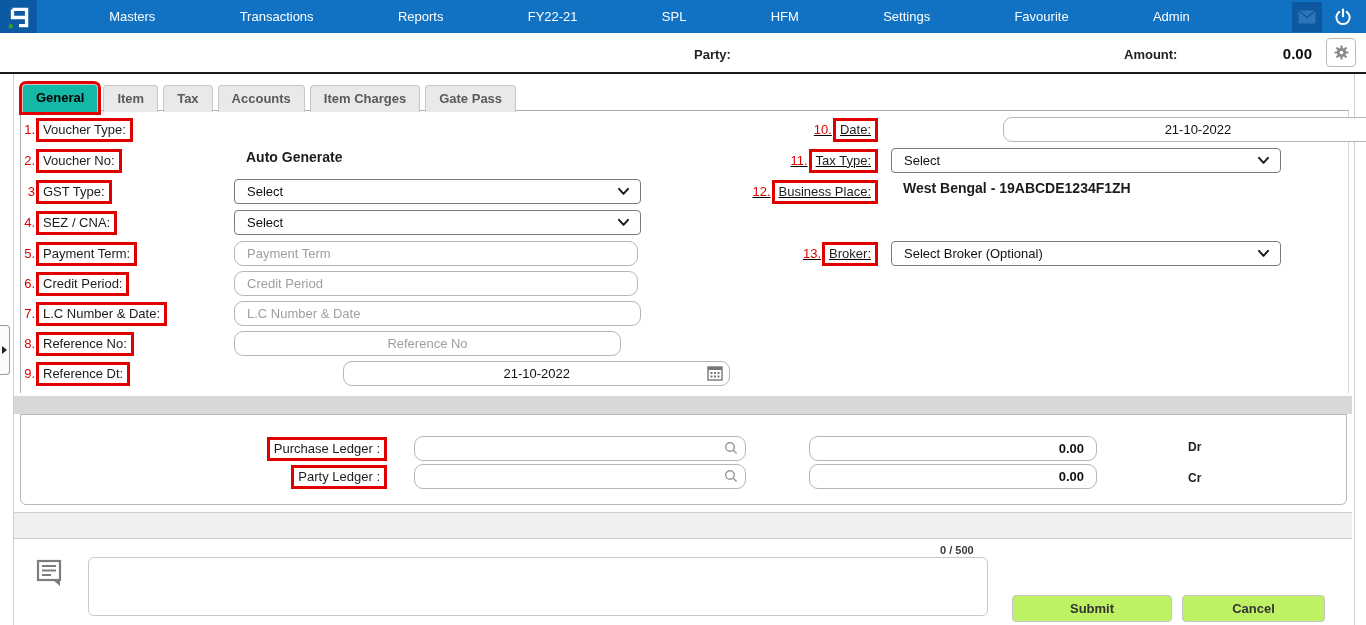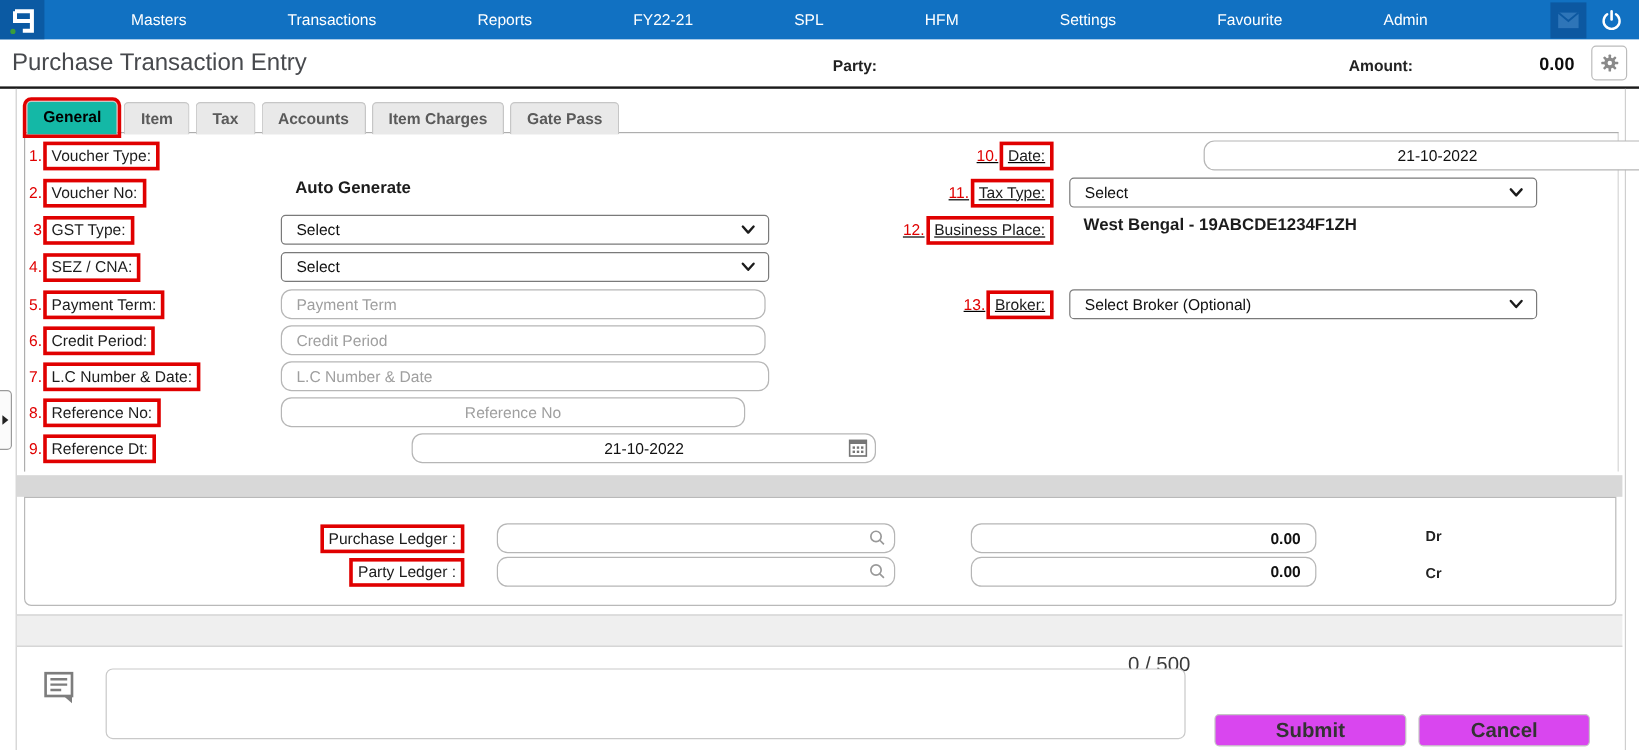--- a/index.html
+++ b/index.html
@@ -67,23 +67,23 @@
   .amt{position:absolute;left:788px;top:0;width:288px;height:25px;border:1px solid #b6b6b6;border-radius:9px;
        text-align:right;font-weight:bold;font-size:13px;color:#111;padding:0 12px;box-sizing:border-box;outline:none;background:#fff;}
   .side-lbl{position:absolute;left:1123px;top:4px;font-size:12px;font-weight:bold;color:#222;padding-left:44px;}
 
   
   .band{position:absolute;left:14px;top:512px;width:1338px;height:25px;background:#efefef;
         border-top:1px solid #cfcfcf;border-bottom:1px solid #cfcfcf;box-sizing:content-box;}
   .comment-ic{position:absolute;left:34px;top:556px;}
   .remark-area{position:absolute;left:88px;top:557px;width:900px;height:59px;border:1px solid #c9c9c9;border-radius:6px;
                resize:none;box-sizing:border-box;font-family:"Liberation Sans",sans-serif;font-size:13px;padding:6px 10px;outline:none;}
-  .counter{position:absolute;left:940px;top:544px;font-size:17px;font-weight:normal;color:#3a3a3a;text-align:right;}
-  .btn{position:absolute;top:595px;height:27px;background:#d946ef;border:1px solid #c5c5c5;border-radius:4px;
-       font-weight:bold;font-size:17px;color:#333;display:flex;align-items:center;justify-content:center;cursor:pointer;box-sizing:border-box;}
+  .counter{position:absolute;left:940px;top:544px;font-size:11px;font-weight:bold;color:#3a3a3a;text-align:right;}
+  .btn{position:absolute;top:595px;height:27px;background:#bef264;border:1px solid #c5c5c5;border-radius:4px;
+       font-weight:bold;font-size:13px;color:#333;display:flex;align-items:center;justify-content:center;cursor:pointer;box-sizing:border-box;}
   .btn.submit{left:1012px;width:160px;}
   .btn.cancel{left:1182px;width:143px;}
 
   
   .edge-toggle{position:absolute;left:0;top:325px;width:10px;height:50px;background:#fbfbfb;border:1px solid #9a9a9a;
                border-left:none;border-radius:0 4px 4px 0;display:flex;align-items:center;justify-content:center;cursor:pointer;box-sizing:border-box;}
   .edge-toggle .tri{width:0;height:0;border-top:4px solid transparent;border-bottom:4px solid transparent;border-left:5px solid #222;}
 </style>
 </head>
 <body>
@@ -117,21 +117,20 @@
     <div class="power-btn">
       <svg width="20" height="20" viewBox="0 0 24 24">
         <path d="M12 3 V11" fill="none" stroke="#fff" stroke-width="2.6" stroke-linecap="round"></path>
         <path d="M7.6 5.8 A8 8 0 1 0 16.4 5.8" fill="none" stroke="#fff" stroke-width="2.4" stroke-linecap="round"></path>
       </svg>
     </div>
   </div>
 </div>
 
 <div class="header">
-  <div class="page-title">Purchase Transaction Entry</div>
   <div class="hdr-lbl" style="left:694px;">Party:</div>
   <div class="hdr-lbl" style="left:1124px;">Amount:</div>
   <div class="amount-value">0.00</div>
   <div class="gear-btn">
     <svg width="17" height="17" viewBox="0 0 24 24">
       <g fill="#8a8a8a">
         <rect x="10.5" y="2" width="3" height="20" rx="1"></rect>
         <rect x="10.5" y="2" width="3" height="20" rx="1" transform="rotate(45 12 12)"></rect>
         <rect x="10.5" y="2" width="3" height="20" rx="1" transform="rotate(90 12 12)"></rect>
         <rect x="10.5" y="2" width="3" height="20" rx="1" transform="rotate(135 12 12)"></rect>

